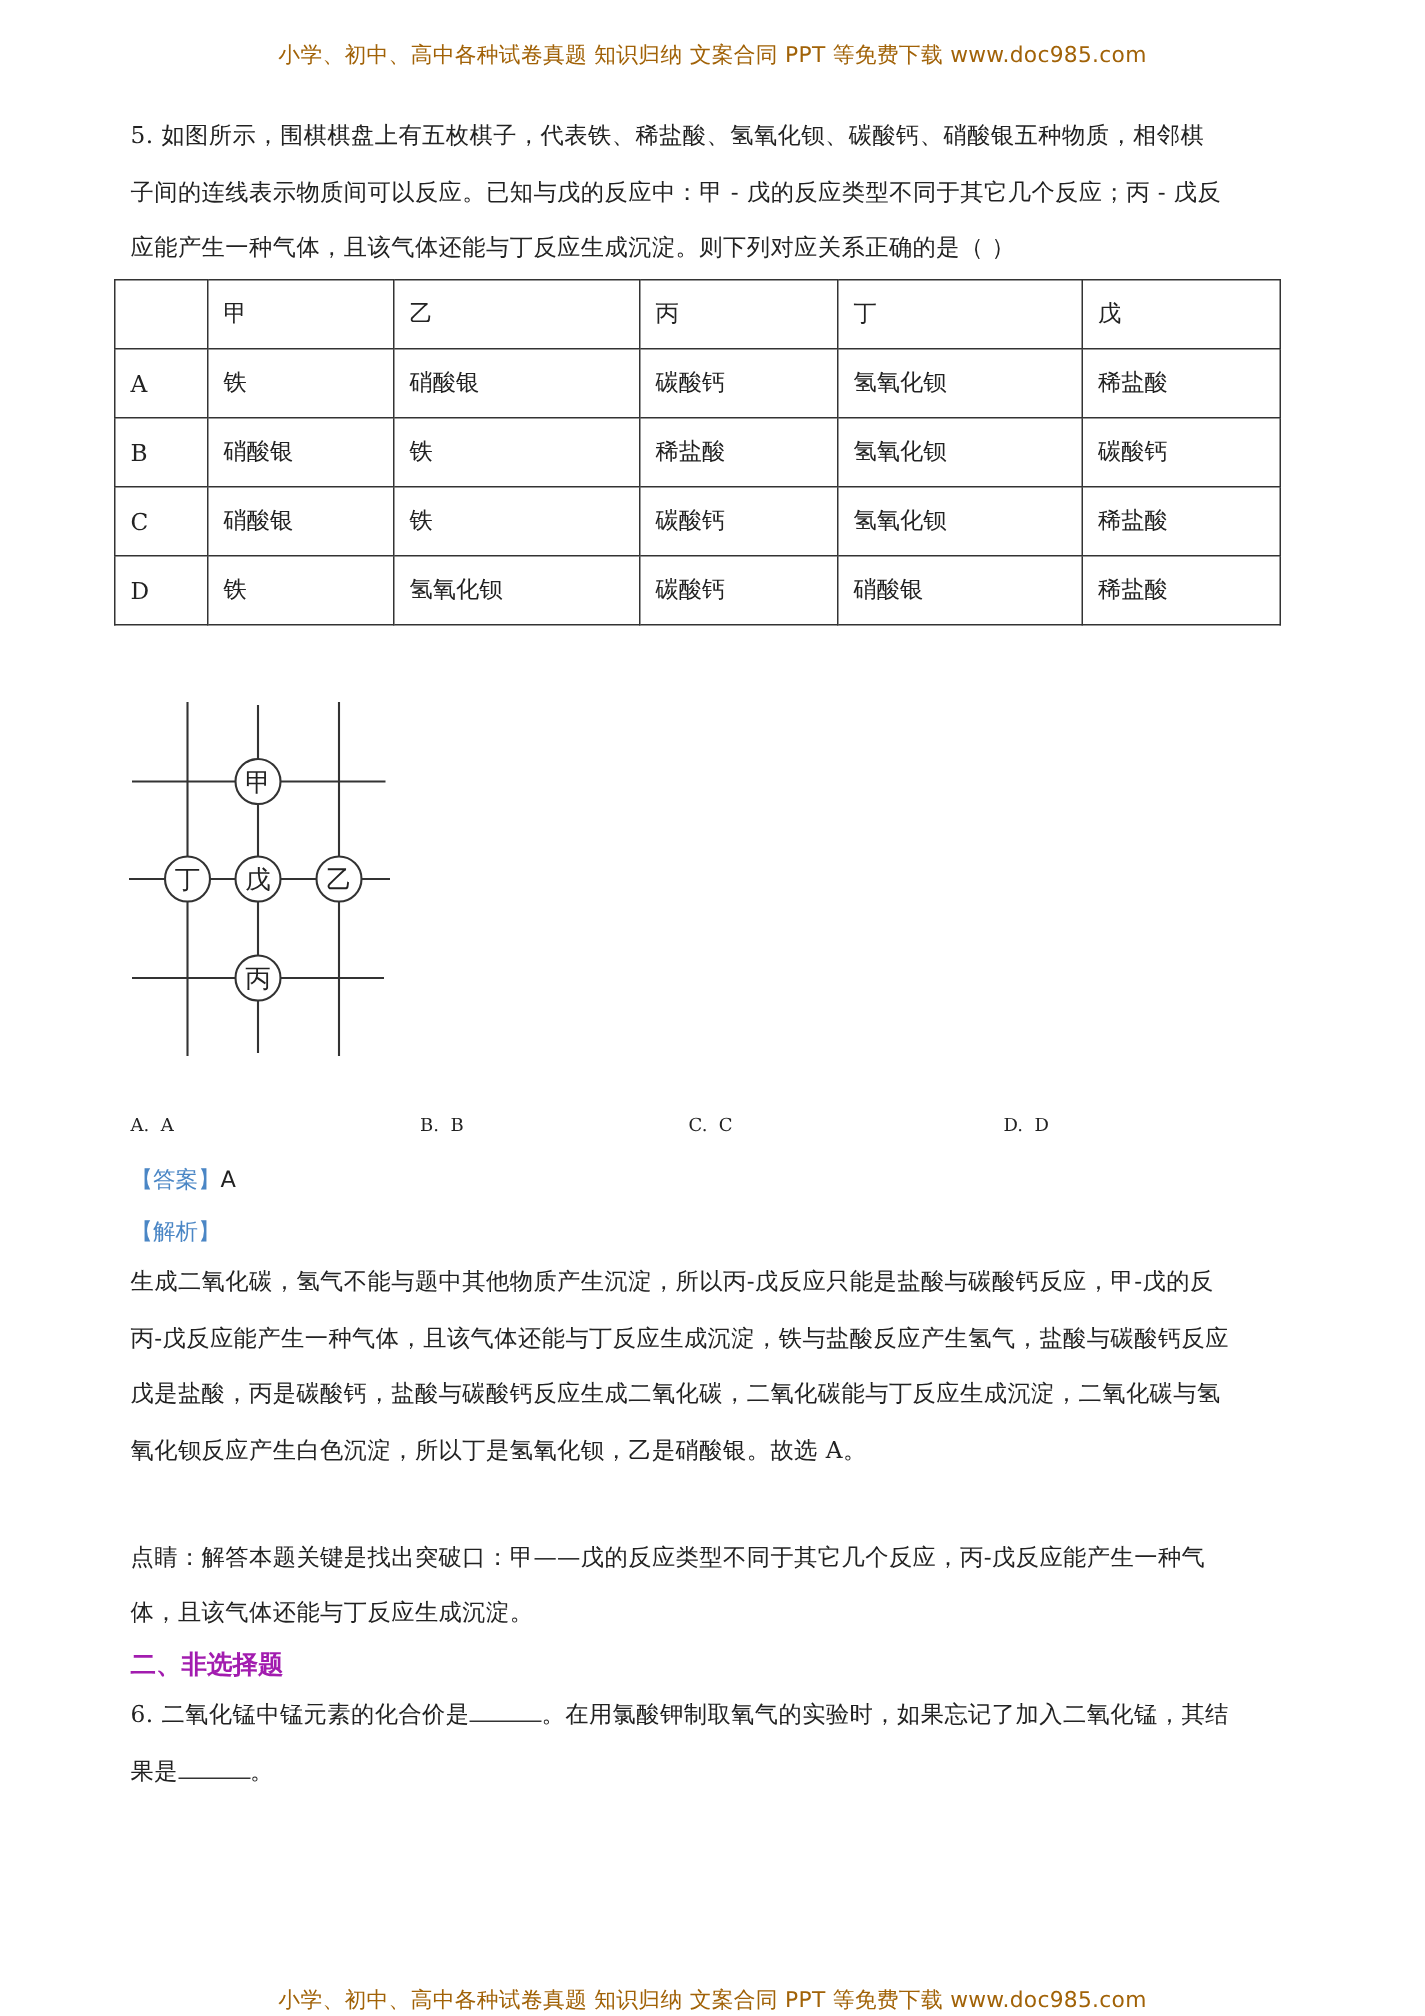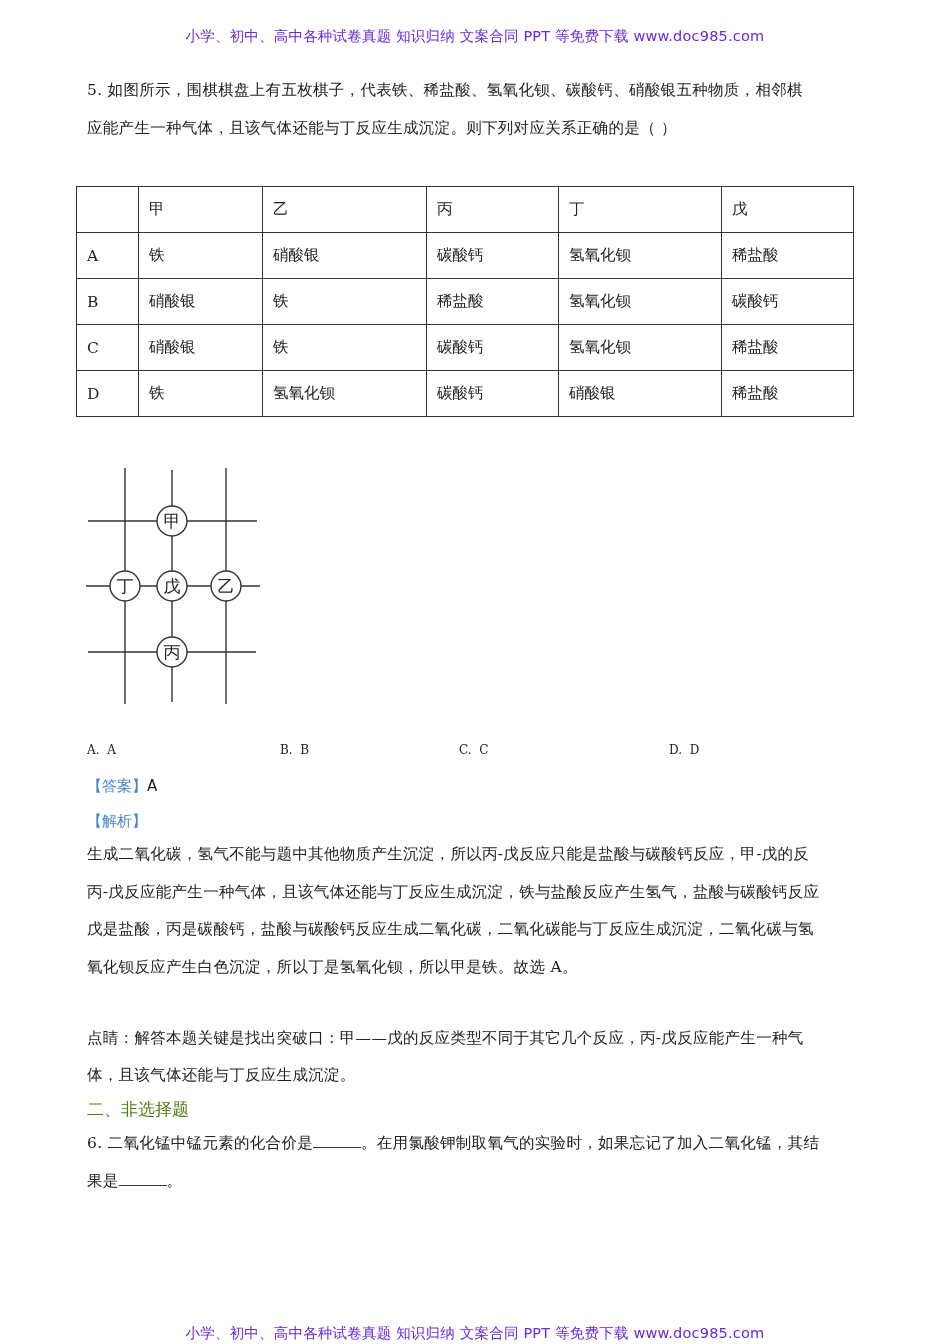--- a/index.html
+++ b/index.html
@@ -1,39 +1,40 @@
 <!DOCTYPE html>
 <html><head>
 <meta charset="utf-8">
 <style>
   html, body { margin:0; padding:0; background:#ffffff; }
   body { width:950px; height:1344px; position:relative; overflow:hidden;
          font-family:"DejaVu Serif","Liberation Serif",serif; color:#222; }
   .banner { position:absolute; left:0; width:950px; text-align:center;
-            font-family:"DejaVu Sans","Liberation Sans",sans-serif; font-size:14.5px; color:#6d28d9; letter-spacing:0.2px; }
+            font-family:"DejaVu Sans","Liberation Sans",sans-serif; font-size:14.5px; color:#a16207; letter-spacing:0.2px; }
   .banner.top { top:27px; }
   .banner.bottom { top:1324px; }
   .para { position:absolute; left:87px; width:780px; font-size:15.5px; line-height:37.5px; letter-spacing:0.3px; }
   table.qtable { position:absolute; left:76px; top:186px; border-collapse:collapse; font-size:15.5px; }
   table.qtable td { border:1.5px solid #333; height:45px; padding:0 10px; vertical-align:middle; text-align:left; }
   .diagram { position:absolute; left:80px; top:460px; }
   .options { position:absolute; top:743px; left:87px; width:780px; height:22px; font-size:12px; }
   .options span.opt { position:absolute; top:0; }
   .tag { position:absolute; left:87px; font-family:"DejaVu Sans","Liberation Sans",sans-serif; font-size:15px; color:#4a86c5; }
   .tag .val { color:#222; }
-  .section { position:absolute; left:87px; top:1098px; font-family:"DejaVu Sans","Liberation Sans",sans-serif; font-weight:normal; font-size:17px; color:#4d7c0f; }
+  .section { position:absolute; left:87px; top:1098px; font-family:"DejaVu Sans","Liberation Sans",sans-serif; font-weight:bold; font-size:17px; color:#a21caf; }
   .blank { display:inline-block; width:48px; border-bottom:1px solid #333; height:14px; vertical-align:baseline; }
 </style>
 </head>
 <body>
 
 <div class="banner top">小学、初中、高中各种试卷真题 知识归纳 文案合同 PPT 等免费下载   www.doc985.com</div>
 
 <div class="para" style="top:72px;">
   <div>5.  如图所示，围棋棋盘上有五枚棋子，代表铁、稀盐酸、氢氧化钡、碳酸钙、硝酸银五种物质，相邻棋</div>
+  <div>子间的连线表示物质间可以反应。已知与戊的反应中：甲 - 戊的反应类型不同于其它几个反应；丙 - 戊反</div>
   <div>应能产生一种气体，且该气体还能与丁反应生成沉淀。则下列对应关系正确的是（        ）</div>
 </div>
 
 <table class="qtable">
   <tbody>
       <tr>
     <td style="width:41px"></td>
     <td style="width:103px">甲</td>
     <td style="width:143px">乙</td>
     <td style="width:111px">丙</td>
@@ -120,21 +121,21 @@
 <div class="tag" style="top:777px;">
   <span>【答案】</span><span class="val">A</span>
 </div>
 
 <div class="tag" style="top:812px;">【解析】</div>
 
 <div class="para" style="top:836px;">
   <div>生成二氧化碳，氢气不能与题中其他物质产生沉淀，所以丙-戊反应只能是盐酸与碳酸钙反应，甲-戊的反</div>
   <div>丙-戊反应能产生一种气体，且该气体还能与丁反应生成沉淀，铁与盐酸反应产生氢气，盐酸与碳酸钙反应</div>
   <div>戊是盐酸，丙是碳酸钙，盐酸与碳酸钙反应生成二氧化碳，二氧化碳能与丁反应生成沉淀，二氧化碳与氢</div>
-  <div>氧化钡反应产生白色沉淀，所以丁是氢氧化钡，所以甲是铁。故选 A。</div>
+  <div>氧化钡反应产生白色沉淀，所以丁是氢氧化钡，乙是硝酸银。故选 A。</div>
 </div>
 
 <div class="para" style="top:1020px; line-height:37px;">
   <div>点睛：解答本题关键是找出突破口：甲——戊的反应类型不同于其它几个反应，丙-戊反应能产生一种气</div>
   <div>体，且该气体还能与丁反应生成沉淀。</div>
 </div>
 
 <div class="section">二、非选择题</div>
 
 <div class="para" style="top:1125px;">

